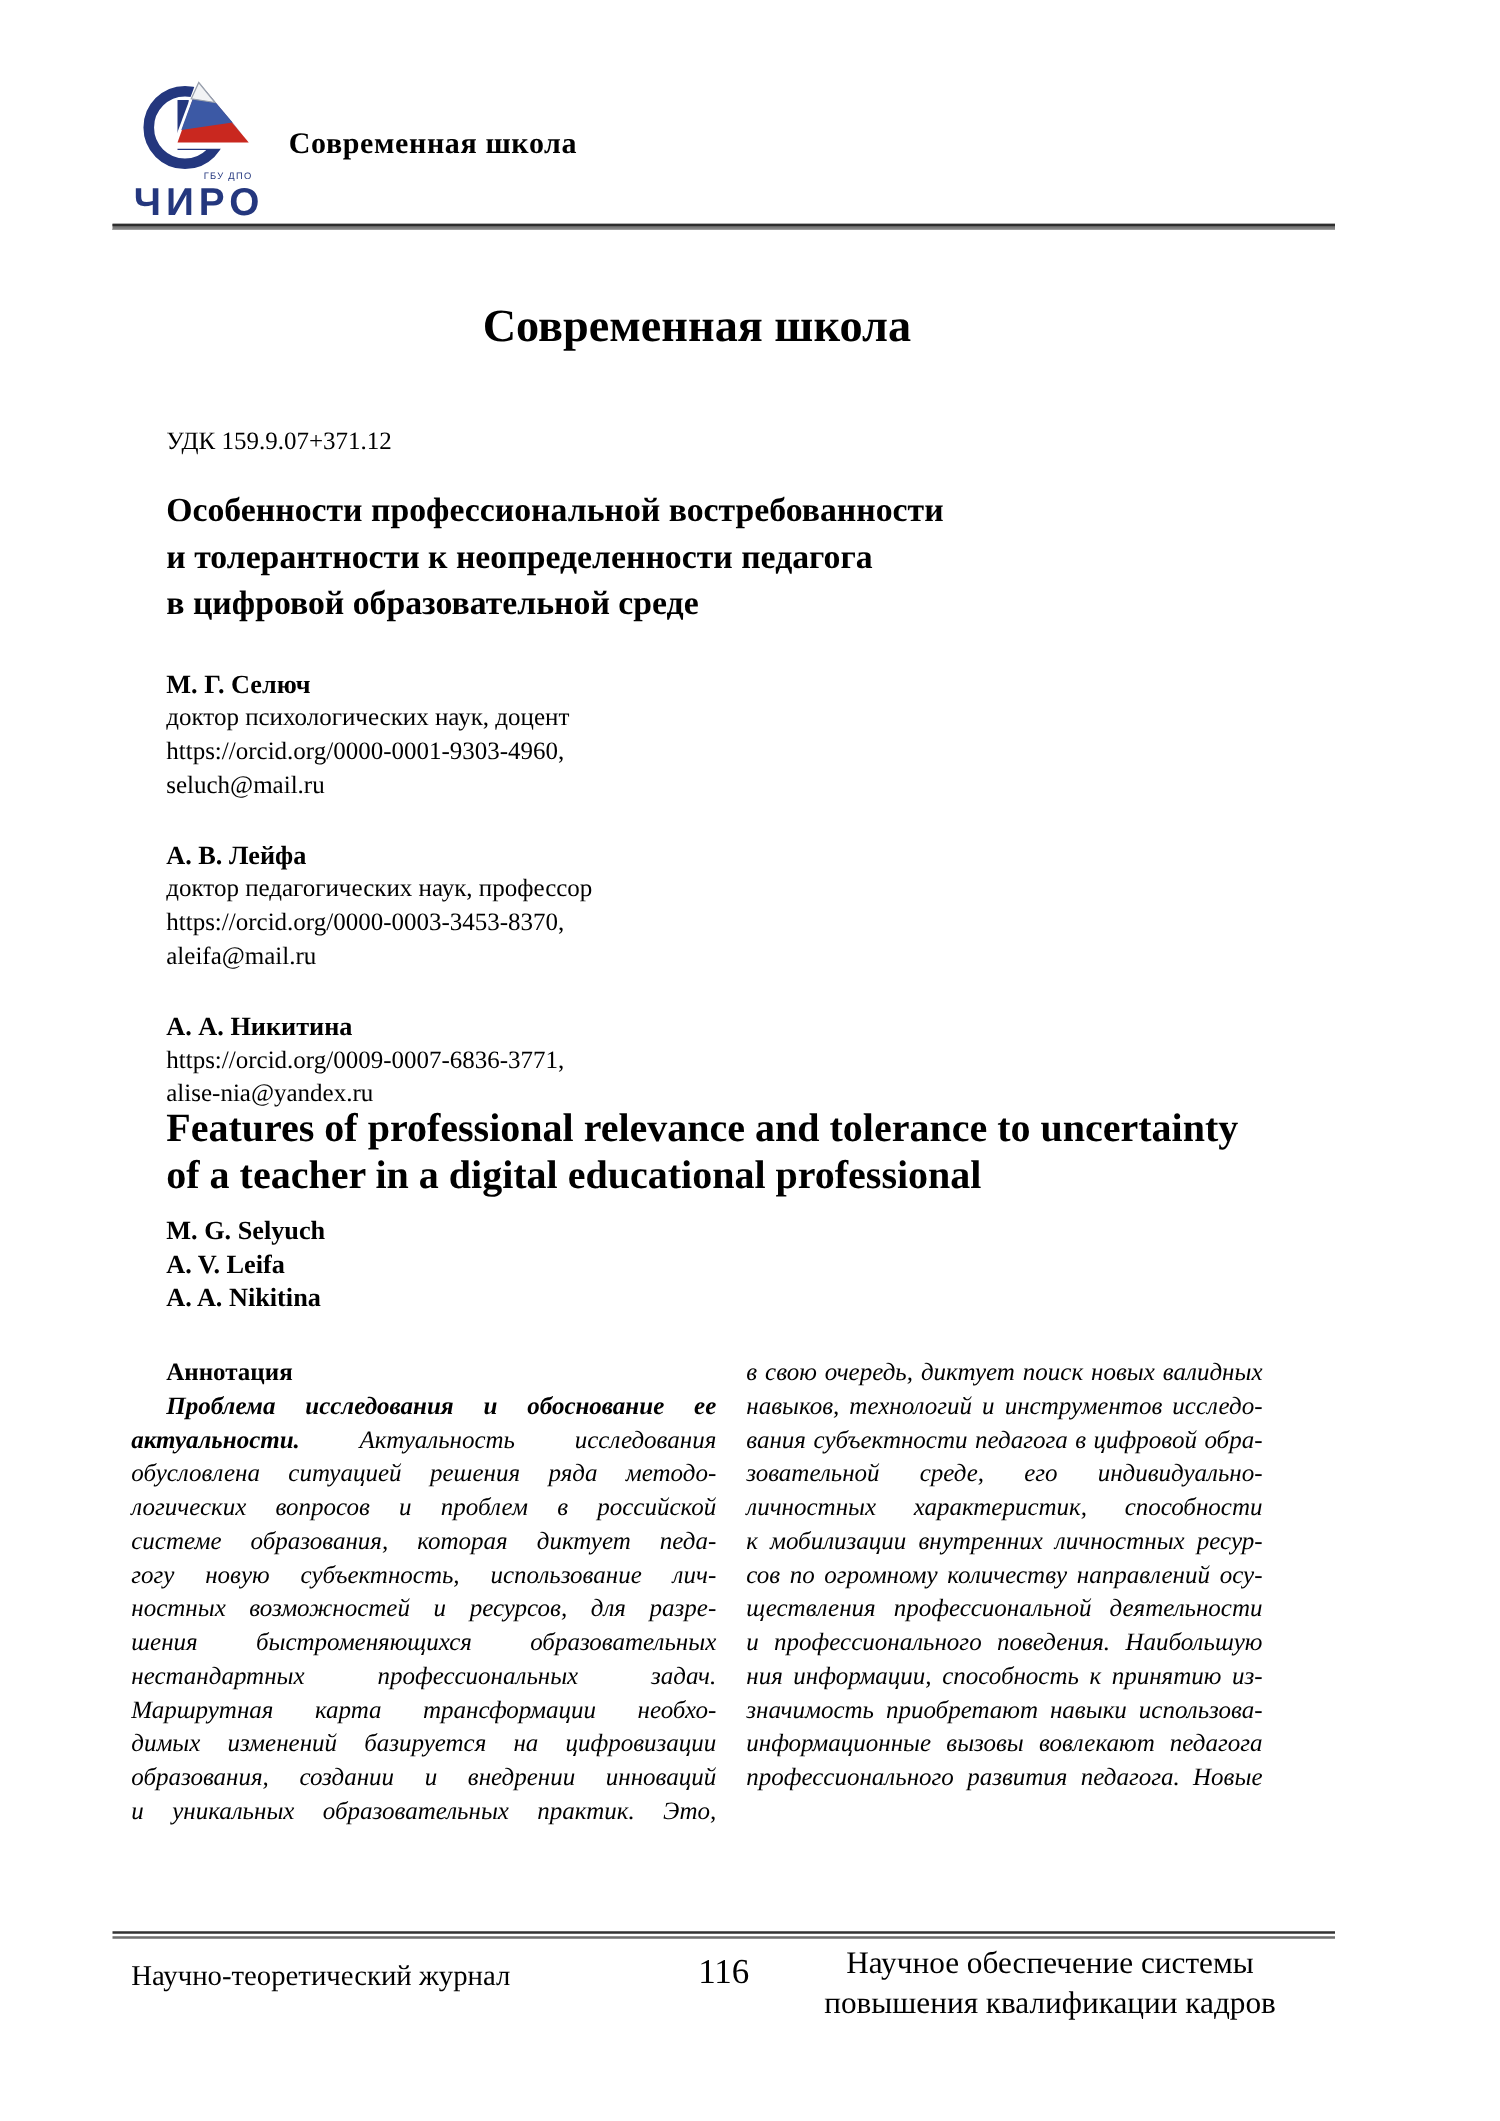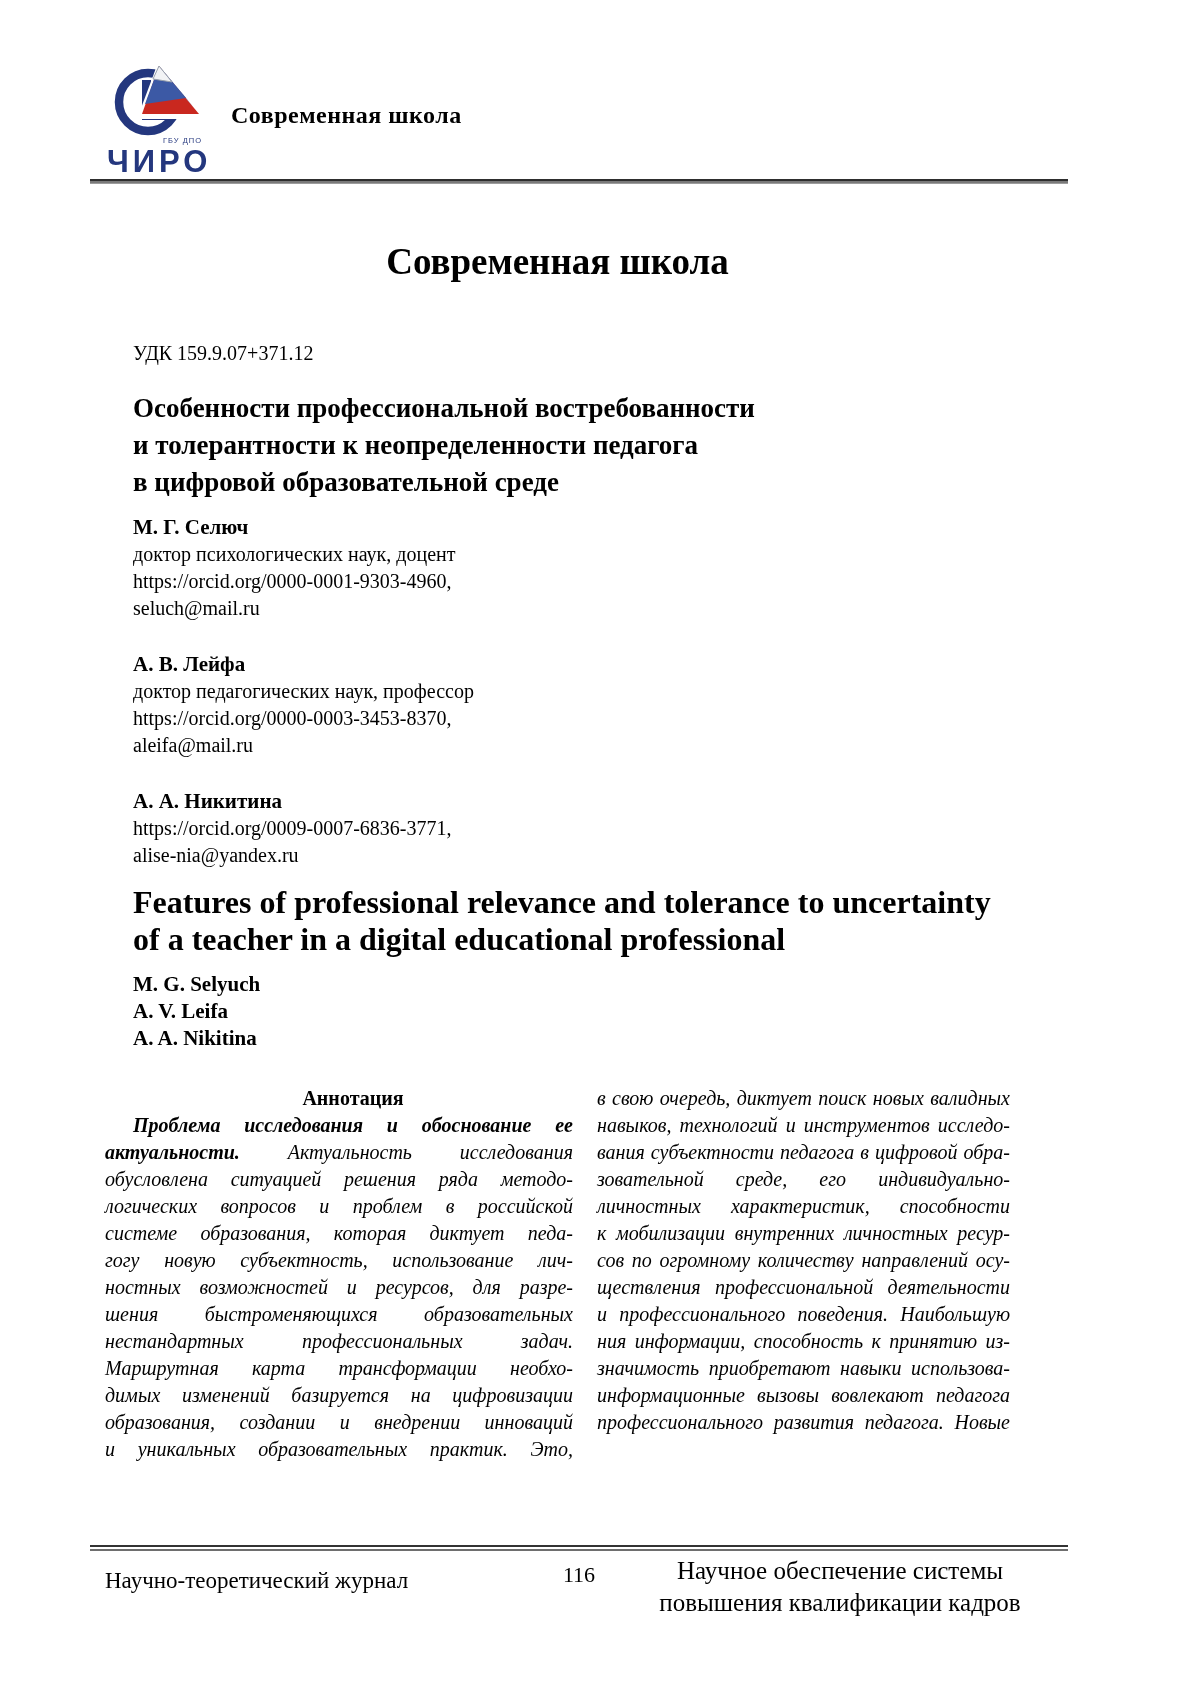--- a/index.html
+++ b/index.html
@@ -10,39 +10,39 @@
   
   .logo-wrap{position:absolute;left:95px;top:36px;width:140px;height:148px;}
   .brand{position:absolute;left:231px;top:102px;font-size:24px;font-weight:700;letter-spacing:0.5px;}
   .rule-top{position:absolute;left:90px;top:179px;width:978px;height:2px;background:#7a7a7a;border-top:2px solid #2e2e2e;border-bottom:1px solid #9c9c9c;}
   
   .journal-title{position:absolute;left:105px;top:240px;width:905px;text-align:center;font-size:37px;font-weight:700;margin:0;}
   .udc{position:absolute;left:133px;top:342px;font-size:20px;}
   .title-ru{position:absolute;left:133px;top:390px;font-size:27px;font-weight:700;line-height:37px;margin:0;}
   .authors-ru{position:absolute;left:133px;top:514px;}
   .author-block{margin-bottom:29px;}
-  .author-name{font-weight:700;font-size:21px;line-height:27px;}
+  .author-name{font-weight:700;font-size:21px;line-height:27px;margin-top:20px;}
   .author-line{font-size:20px;line-height:27px;}
   .title-en{position:absolute;left:133px;top:884px;font-size:32px;font-weight:700;line-height:37px;margin:0;}
   .authors-en{position:absolute;left:133px;top:971px;font-size:21px;font-weight:700;line-height:27px;}
   
   .abstract{position:absolute;left:105px;top:1085px;width:905px;display:flex;gap:24px;}
   .abs-col{font-size:20px;}
   .abs-col.left{width:468px;}
   .abs-col.right{width:413px;}
   .aline{line-height:27px;text-align:justify;text-align-last:justify;white-space:normal;}
-  .aline.noj{text-align:center;text-align-last:auto;}
+  .aline.noj{text-align:left;text-align-last:auto;}
   .aline.ind{text-indent:28px;}
   .s-i{font-style:italic;}
   .s-bi{font-style:italic;font-weight:700;}
   .s-b{font-weight:700;font-style:normal;}
   
   .rule-bottom{position:absolute;left:90px;top:1545px;width:978px;height:2px;background:#fff;border-top:2px solid #333;border-bottom:2px solid #6e6e6e;}
   .footer-left{position:absolute;left:105px;top:1568px;font-size:23px;}
-  .footer-page{position:absolute;left:90px;top:1562px;width:978px;text-align:center;font-size:22px;}
+  .footer-page{position:absolute;left:90px;top:1562px;width:978px;text-align:center;font-size:28px;}
   .footer-right{position:absolute;left:620px;top:1555px;width:440px;text-align:center;font-size:25px;line-height:32px;}
 </style>
 </head>
 <body>
 
 <div class="page">
 
   <div class="logo-wrap">
     <svg viewBox="0 0 140 148" width="140" height="148">
       <circle cx="53" cy="66" r="29" fill="none" stroke="#24377e" stroke-width="8.5"></circle>

